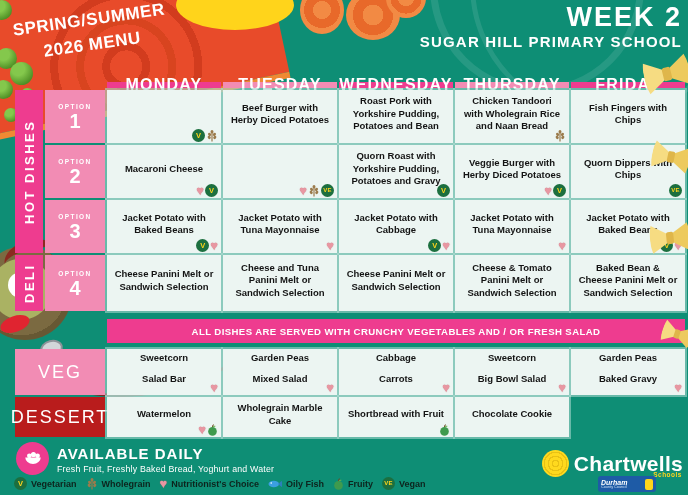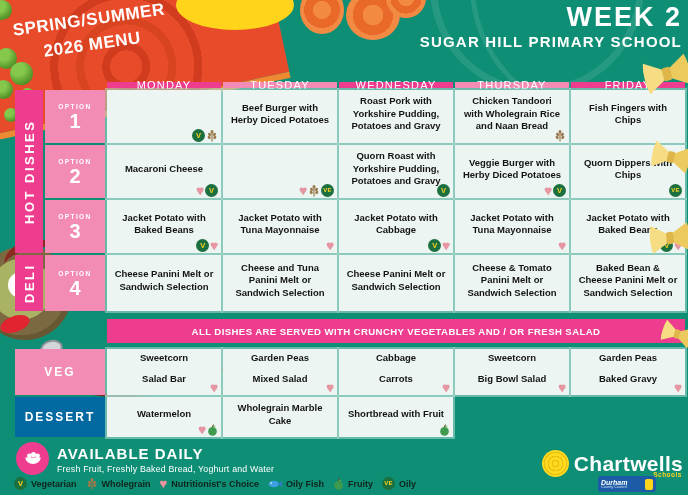--- a/index.html
+++ b/index.html
@@ -45,39 +45,39 @@
   .season-title{position:absolute;left:14px;top:8px;transform:rotate(-8deg);z-index:4;color:#fff;
     font-weight:bold;font-size:17px;letter-spacing:.6px;text-align:center;line-height:1.45;}
   .week-label{position:absolute;right:6px;top:2px;z-index:4;color:#fff;font-weight:bold;font-size:27px;letter-spacing:2px;}
   .school-name{position:absolute;right:6px;top:33px;z-index:4;color:#fff;font-weight:bold;font-size:15px;letter-spacing:1.2px;}
 
   
   #menu-grid{position:absolute;left:15px;top:55px;z-index:2;display:grid;gap:2px;
     grid-template-columns:28px 60px repeat(5,114px);
     grid-template-rows:33px 53px 53px 53px 56px 4px 24px 2px 46px 40px;}
   .blank{background:transparent;}
-  .day-hdr{display:flex;align-items:center;justify-content:center;color:#fff;font-weight:normal;
-    font-size:11px;letter-spacing:1.2px;margin-top:27px;}
+  .day-hdr{display:flex;align-items:center;justify-content:center;color:#fff;font-weight:bold;
+    font-size:16px;letter-spacing:1.2px;margin-top:27px;}
   .hdr-dark{background:#ee3c8f;}
   .hdr-light{background:#f28cb4;}
   .vlabel{background:#ee3c8f;color:#fff;font-weight:bold;font-size:13px;letter-spacing:2.5px;
     writing-mode:vertical-rl;transform:rotate(180deg);display:flex;align-items:center;justify-content:center;}
   .opt{background:#f28cb4;color:#fff;display:flex;flex-direction:column;align-items:center;justify-content:center;gap:2px;}
   .opt-w{font-size:6.5px;font-weight:bold;letter-spacing:1.4px;}
   .opt-n{font-size:20px;font-weight:bold;line-height:.9;}
   .cell{position:relative;background:#ecf5f2;box-shadow:0 0 0 2px rgba(165,214,203,.6);
     display:flex;flex-direction:column;align-items:center;justify-content:center;
     text-align:center;padding:3px 7px 8px;font-weight:bold;font-size:9.5px;line-height:1.3;color:#141414;}
   .cell.vegcell{gap:8px;padding-bottom:10px;}
   .cicons{position:absolute;right:3px;bottom:1px;display:flex;gap:1px;align-items:center;}
   .banner{background:#ee3c8f;color:#fff;font-weight:bold;font-size:9.6px;letter-spacing:.4px;
     display:flex;align-items:center;justify-content:center;}
-  .hlabel{color:#fff;font-weight:bold;font-size:12px;letter-spacing:2px;display:flex;align-items:center;justify-content:center;text-align:right;}
+  .hlabel{color:#fff;font-weight:normal;font-size:18px;letter-spacing:2px;display:flex;align-items:center;justify-content:center;text-align:right;}
   .hl-light{background:#f28cb4;}
-  .hl-dark{background:#0369a1;}
+  .hl-dark{background:#b91c1c;}
 
   
   .ic{display:inline-flex;align-items:center;justify-content:center;}
   .ic svg{display:block;}
   .ic-badge{width:13px;height:13px;border-radius:50%;background:#1c6f3f;color:#ffd51c;
     font-size:7.5px;font-weight:bold;line-height:13px;}
   .ic-ve{font-size:6px;letter-spacing:.2px;}
   .ic-heart{color:#e897a2;font-size:13px;line-height:12px;text-shadow:0 0 1px #c06b77;}
 
   
@@ -182,21 +182,21 @@
               </g>
             </svg>
           </span>
         </div>
       </div>
       <div class="cell" style="grid-column:4;grid-row:2">
         <div class="ctext">Beef Burger with Herby Diced Potatoes</div>
         <div class="cicons"></div>
       </div>
       <div class="cell" style="grid-column:5;grid-row:2">
-        <div class="ctext">Roast Pork with Yorkshire Pudding, Potatoes and Gravy</div>
+        <div class="ctext">Roast Pork with Yorkshire Pudding, Potatoes and Bean</div>
         <div class="cicons"></div>
       </div>
       <div class="cell" style="grid-column:6;grid-row:2">
         <div class="ctext">Chicken Tandoori with Wholegrain Rice and Naan Bread</div>
         <div class="cicons">
           <span class="ic">
             <svg viewBox="0 0 12 12" width="12" height="12">
               <g fill="#9b7b4c">
                 <rect x="5.4" y="1.5" width="1.2" height="10"></rect>
                 <ellipse cx="6" cy="1.8" rx="1.5" ry="1.8"></ellipse>
@@ -382,20 +382,24 @@
         <div class="cicons">
           <span class="ic">
             <svg viewBox="0 0 12 13" width="11" height="12">
               <path d="M6 3.2 C6 1.8 6.6 1 7.4 0.6" stroke="#6d4a26" stroke-width="1.1" fill="none"></path>
               <path d="M6.3 3 C7.3 1.7 8.8 1.7 9.4 2.4 C8.6 3.4 7 3.5 6.3 3 Z" fill="#67b14b"></path>
               <circle cx="6" cy="8" r="4.7" fill="#3f9a4d"></circle>
             </svg>
           </span>
         </div>
       </div>
+      <div class="cell" style="grid-column:6;grid-row:10">
+        <div class="ctext">Chocolate Cookie</div>
+        <div class="cicons"></div>
+      </div>
     </div>
 
   <div class="avail-circle">
     <svg viewBox="0 0 22 16" width="20" height="15">
         <circle cx="7" cy="5" r="2.6" fill="#fff"></circle>
         <circle cx="11.5" cy="3.6" r="2.8" fill="#fff"></circle>
         <circle cx="16" cy="5" r="2.6" fill="#fff"></circle>
         <path d="M2.5 7 H19.5 A8.5 7 0 0 1 2.5 7 Z" fill="#fff"></path>
       </svg>
   </div>
@@ -441,21 +445,21 @@
           <svg viewBox="0 0 12 13" width="11" height="12">
             <path d="M6 3.2 C6 1.8 6.6 1 7.4 0.6" stroke="#6d4a26" stroke-width="1.1" fill="none"></path>
             <path d="M6.3 3 C7.3 1.7 8.8 1.7 9.4 2.4 C8.6 3.4 7 3.5 6.3 3 Z" fill="#67b14b"></path>
             <circle cx="6" cy="8" r="4.7" fill="#3f9a4d"></circle>
           </svg>
         </span>
         <span>Fruity</span>
       </span>
       <span class="legend-item">
         <span class="ic ic-badge ic-ve">VE</span>
-        <span>Oily</span>
+        <span>Vegan</span>
       </span>
     </div>
 
   <div class="brand">
     <div class="brand-circle"></div>
     <div class="brand-name">Chartwells</div>
   </div>
   <div class="brand-sub">Schools</div>
   <div class="council">
     <div class="council-txt">

